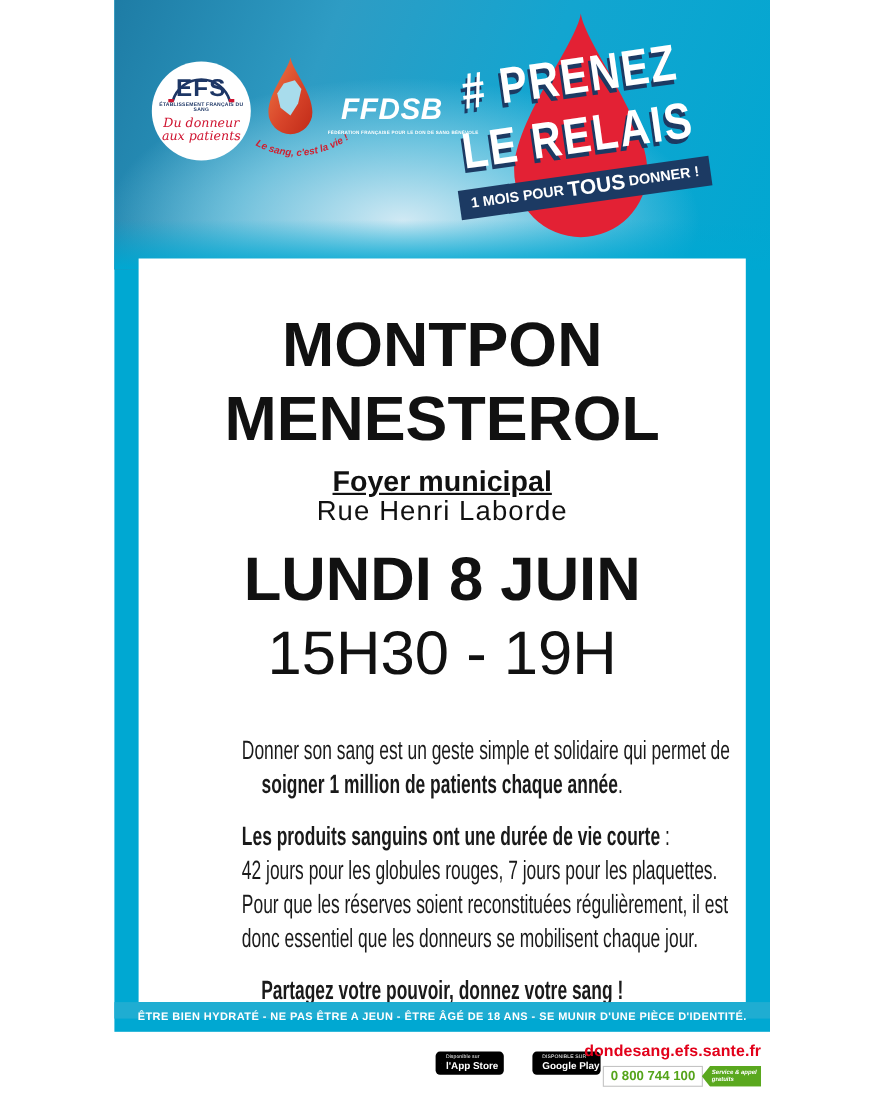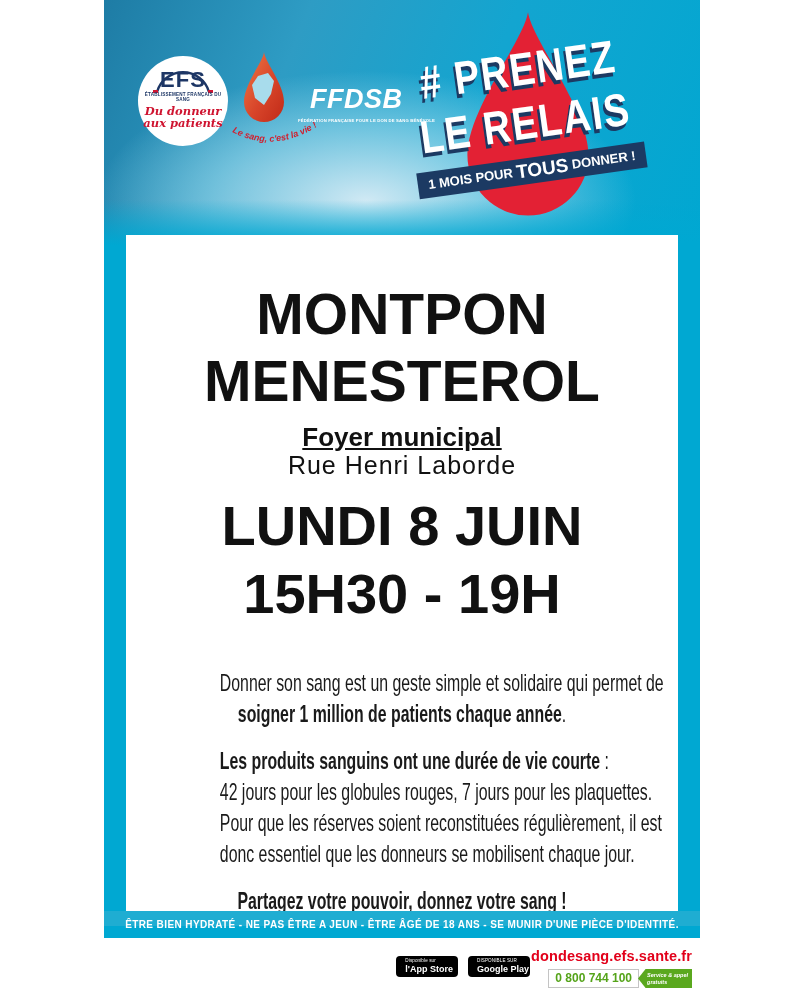--- a/index.html
+++ b/index.html
@@ -14,21 +14,21 @@
       linear-gradient(112deg,#1e7ca5 0%,#2e9cc4 30%,#13a5d0 60%,#01a7d1 100%);}
   .header-fade{position:absolute;left:0;top:200px;width:596px;height:45px;
     background:linear-gradient(to bottom, rgba(0,168,210,0) 0%, #00a8d2 100%);}
 
   
   .efs{position:absolute;left:34px;top:56px;width:90px;height:90px;background:#fff;border-radius:50%;
     text-align:center;box-sizing:border-box;padding-top:9px;}
   .efs-arc{display:block;margin:0 auto;}
   .efs-acronym{margin-top:-26px;font-size:22px;font-weight:bold;color:#1d3665;letter-spacing:1px;line-height:22px;}
   .efs-org{margin-top:1px;font-size:4.6px;font-weight:bold;color:#1d3665;letter-spacing:0.2px;}
-  .efs-tagline{margin-top:3px;color:#cf1430;font-family:"DejaVu Serif",serif;font-style:italic;font-weight:bold;
+  .efs-tagline{margin-top:3px;color:#cf1430;font-family:"DejaVu Serif",serif;font-style:italic;font-weight:normal;
     font-size:11.5px;line-height:12px;}
 
   
   .ffdsb{position:absolute;left:134px;top:48px;width:230px;height:110px;}
   .ffdsb-drop{position:absolute;left:0;top:2px;}
   .ffdsb-caption{position:absolute;left:-12px;top:74px;}
   .ffdsb-name{position:absolute;left:72px;top:36px;color:#fff;font-size:27px;font-weight:bold;font-style:italic;letter-spacing:0.5px;}
   .ffdsb-tagline{position:absolute;left:60px;top:70px;color:#fff;font-size:4.2px;font-weight:bold;letter-spacing:0.2px;}
 
   
@@ -40,33 +40,33 @@
   .campaign-banner{display:inline-block;margin-top:10px;background:#1c3a63;color:#fff;font-weight:bold;
     font-size:13px;line-height:15px;padding:5px 10px 6px;white-space:nowrap;}
   .campaign-banner .big{font-size:19px;vertical-align:-2px;}
 
   
   .card{position:absolute;left:22px;top:235px;width:552px;height:676px;background:#ffffff;text-align:center;color:#111;}
   .city{padding-top:46px;font-size:57px;font-weight:bold;line-height:67px;letter-spacing:0;}
   .venue{margin-top:8px;font-size:26px;font-weight:bold;line-height:28px;text-decoration:underline;}
   .street{margin-top:0;font-size:25px;line-height:28px;letter-spacing:1px;}
   .date{margin-top:14px;font-size:56px;font-weight:bold;line-height:66px;}
-  .time{margin-top:2px;font-size:56px;font-weight:bold;line-height:66px;}
+  .time{margin-top:2px;font-size:56px;font-weight:normal;line-height:66px;}
   .copy{position:absolute;left:0;width:552px;top:432px;font-size:24px;line-height:31px;color:#1a1a1a;
     transform:scaleX(0.66);transform-origin:50% 0;}
   .copy .line{white-space:nowrap;text-align:center;}
   .copy .para{margin-bottom:16px;}
   .copy .b{font-weight:bold;}
 
   
   .advisory{position:absolute;left:0;top:911px;width:596px;height:15px;line-height:27px;text-align:center;
     background:#1fadd2;color:#fff;font-weight:bold;font-size:10px;letter-spacing:0.4px;white-space:nowrap;}
 
   
-  .badges{position:absolute;left:396px;top:956px;display:flex;gap:10px;}
+  .badges{position:absolute;left:396px;top:956px;display:flex;gap:26px;}
   .badge{width:62px;height:21px;background:#000;border-radius:4px;color:#fff;display:flex;align-items:center;
     padding:0 5px;box-sizing:border-box;gap:4px;cursor:pointer;}
   .badge .txt{display:flex;flex-direction:column;justify-content:center;line-height:1;}
   .badge .small{font-size:4.6px;letter-spacing:0.1px;}
   .badge .big{font-size:9px;font-weight:bold;margin-top:1px;white-space:nowrap;}
   .contact{position:absolute;right:108px;top:948px;text-align:right;}
   .website{color:#e2001a;font-weight:bold;font-size:14.5px;letter-spacing:0.1px;cursor:pointer;margin-left:11px;}
   .phone-row{margin-top:5px;display:flex;justify-content:flex-end;align-items:stretch;}
   .phone-num{background:#fff;border:1px solid #c4c4c4;color:#55a41a;font-weight:bold;font-size:12px;
     line-height:17px;padding:0 6px;}

